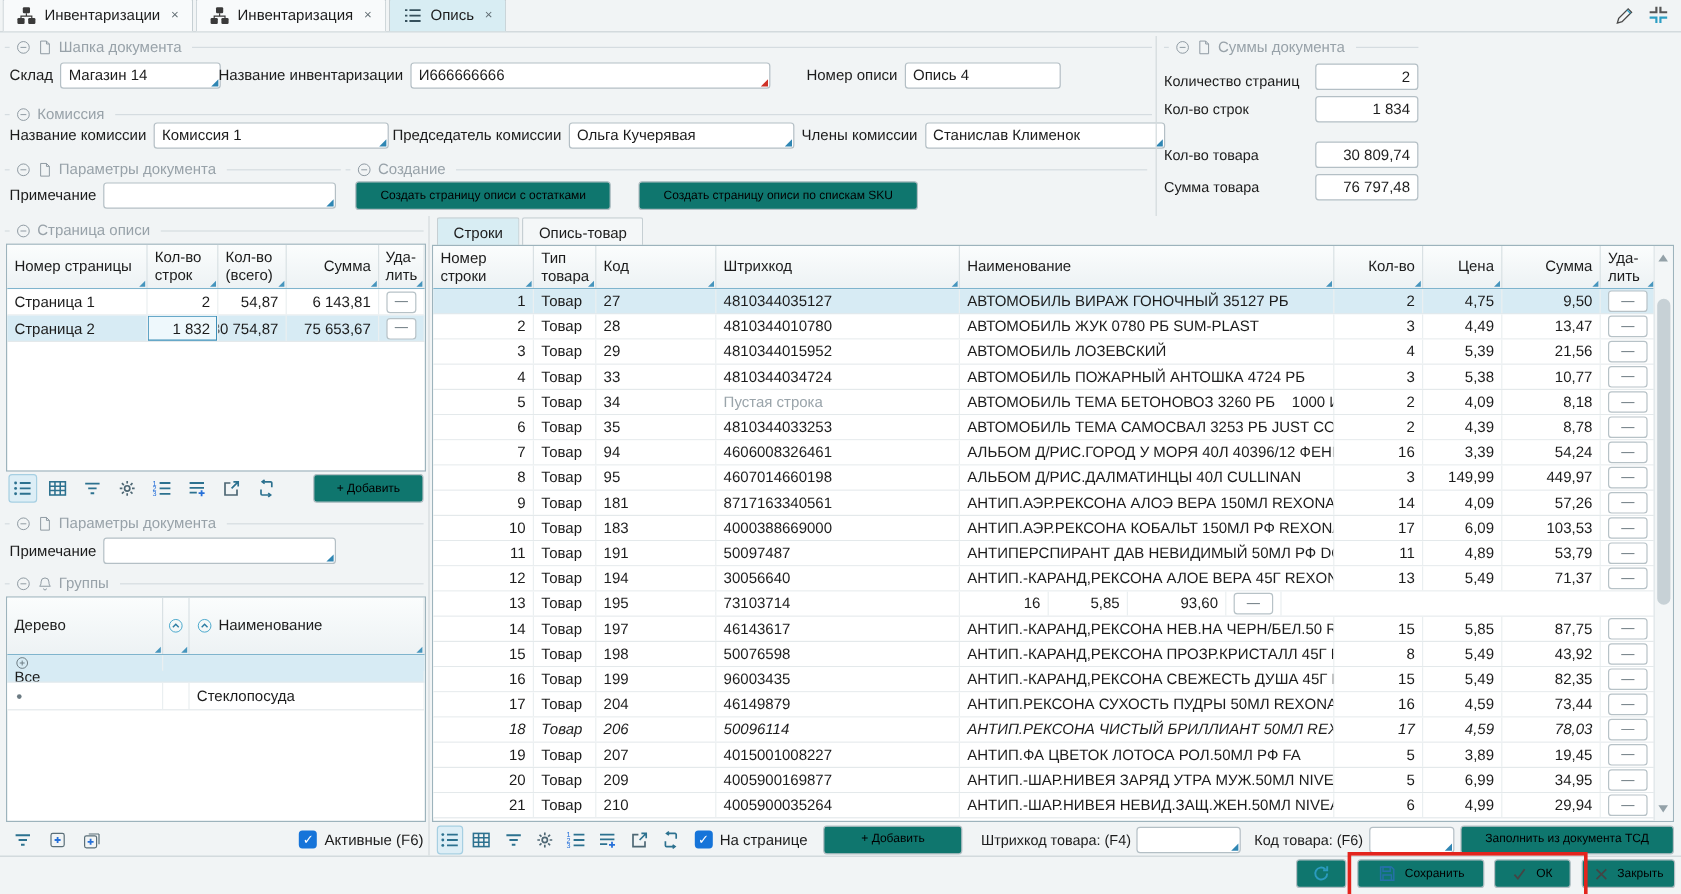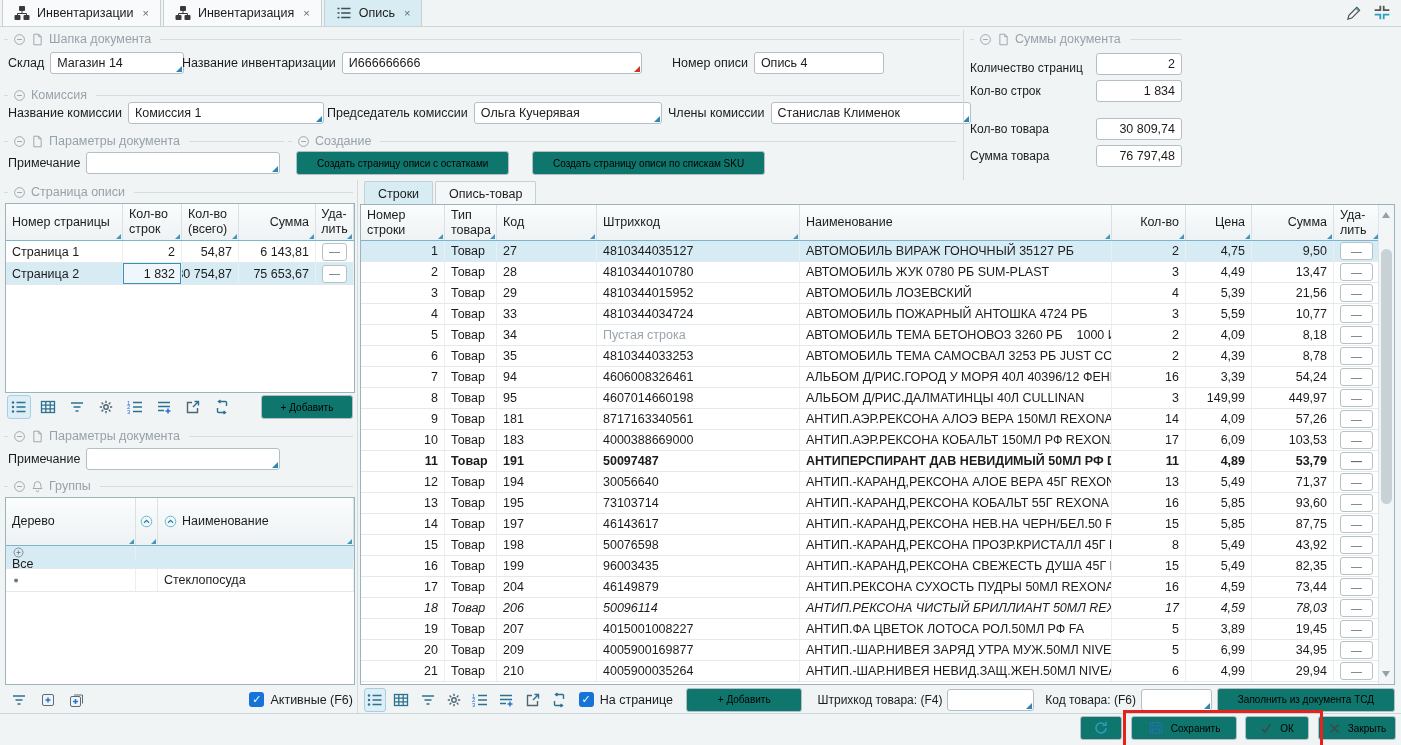--- a/index.html
+++ b/index.html
@@ -599,21 +599,21 @@
           <span class="minusbtn">—</span>
         </div>
       </div>
       <div class="tr" style="height: 21px;">
         <div class="td m0 right">4</div>
         <div class="td m1">Товар</div>
         <div class="td m2">33</div>
         <div class="td m3">4810344034724</div>
         <div class="td m4">АВТОМОБИЛЬ ПОЖАРНЫЙ АНТОШКА 4724 РБ</div>
         <div class="td m5 right">3</div>
-        <div class="td m6 right">5,59</div>
+        <div class="td m6 right">5,38</div>
         <div class="td m7 right">10,77</div>
         <div class="td m8 center">
           <span class="minusbtn">—</span>
         </div>
       </div>
       <div class="tr" style="height: 21px;">
         <div class="td m0 right">5</div>
         <div class="td m1">Товар</div>
         <div class="td m2">34</div>
         <div class="td m3 ghost">Пустая строка</div>
@@ -683,21 +683,21 @@
         <div class="td m2">183</div>
         <div class="td m3">4000388669000</div>
         <div class="td m4">АНТИП.АЭР.РЕКСОНА КОБАЛЬТ 150МЛ РФ REXONA</div>
         <div class="td m5 right">17</div>
         <div class="td m6 right">6,09</div>
         <div class="td m7 right">103,53</div>
         <div class="td m8 center">
           <span class="minusbtn">—</span>
         </div>
       </div>
-      <div class="tr" style="height: 21px; font-weight: bold;">
+      <div class="tr" style="height: 21px;">
         <div class="td m0 right">11</div>
         <div class="td m1">Товар</div>
         <div class="td m2">191</div>
         <div class="td m3">50097487</div>
         <div class="td m4">АНТИПЕРСПИРАНТ ДАВ НЕВИДИМЫЙ 50МЛ РФ DOVE</div>
         <div class="td m5 right">11</div>
         <div class="td m6 right">4,89</div>
         <div class="td m7 right">53,79</div>
         <div class="td m8 center">
           <span class="minusbtn">—</span>
@@ -714,21 +714,20 @@
         <div class="td m7 right">71,37</div>
         <div class="td m8 center">
           <span class="minusbtn">—</span>
         </div>
       </div>
       <div class="tr" style="height: 21px;">
         <div class="td m0 right">13</div>
         <div class="td m1">Товар</div>
         <div class="td m2">195</div>
         <div class="td m3">73103714</div>
-        <div class="td m4">АНТИП.-КАРАНД,РЕКСОНА КОБАЛЬТ 55Г REXONA</div>
         <div class="td m5 right">16</div>
         <div class="td m6 right">5,85</div>
         <div class="td m7 right">93,60</div>
         <div class="td m8 center">
           <span class="minusbtn">—</span>
         </div>
       </div>
       <div class="tr" style="height: 21px;">
         <div class="td m0 right">14</div>
         <div class="td m1">Товар</div>

